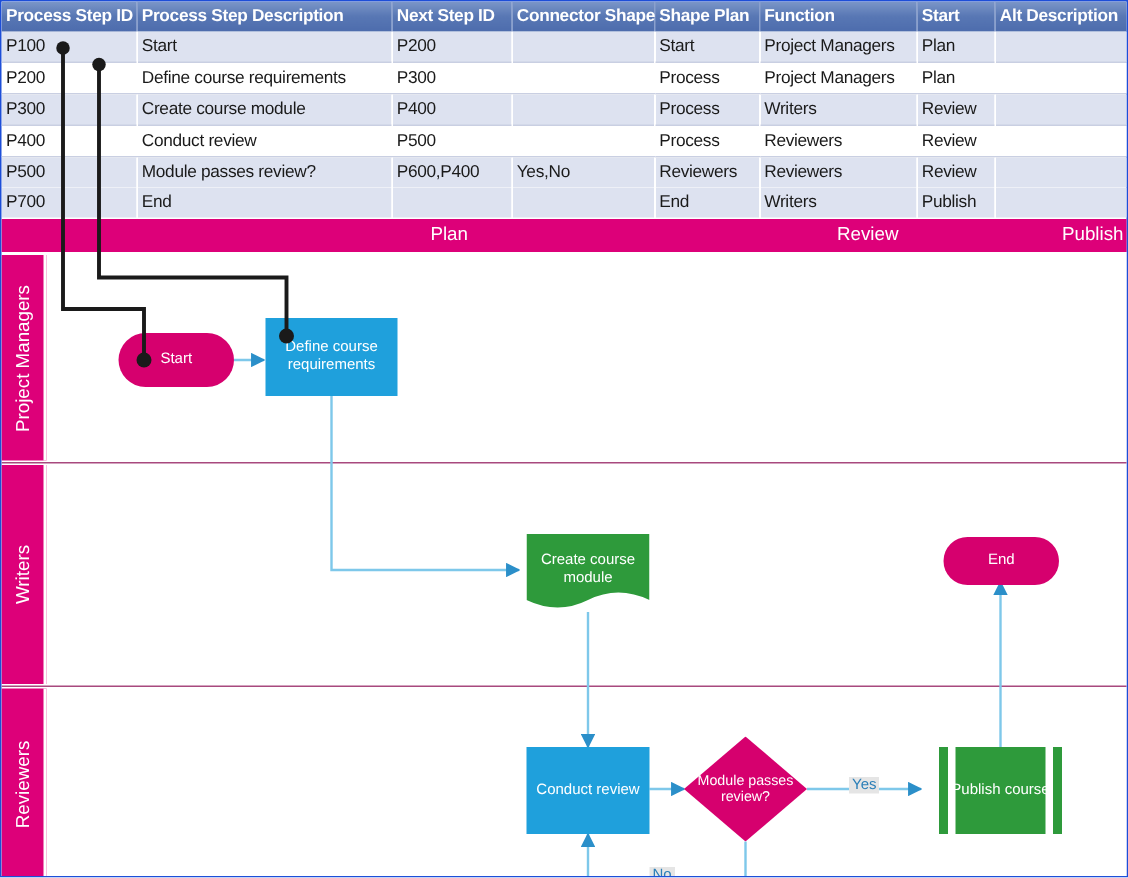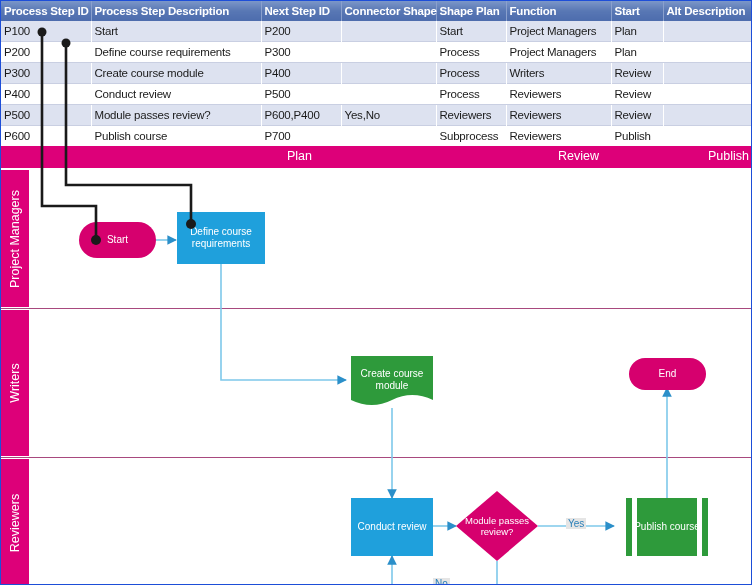--- a/index.html
+++ b/index.html
@@ -127,30 +127,20 @@
       <tr class="odd">
         <td>P500</td>
         <td>Module passes review?</td>
         <td>P600,P400</td>
         <td>Yes,No</td>
         <td>Reviewers</td>
         <td>Reviewers</td>
         <td>Review</td>
         <td></td>
       </tr>
-      <tr class="even">
-        <td>P600</td>
-        <td>Publish course</td>
-        <td>P700</td>
-        <td></td>
-        <td>Subprocess</td>
-        <td>Reviewers</td>
-        <td>Publish</td>
-        <td></td>
-      </tr>
       <tr class="odd">
         <td>P700</td>
         <td>End</td>
         <td></td>
         <td></td>
         <td>End</td>
         <td>Writers</td>
         <td>Publish</td>
         <td></td>
       </tr>

